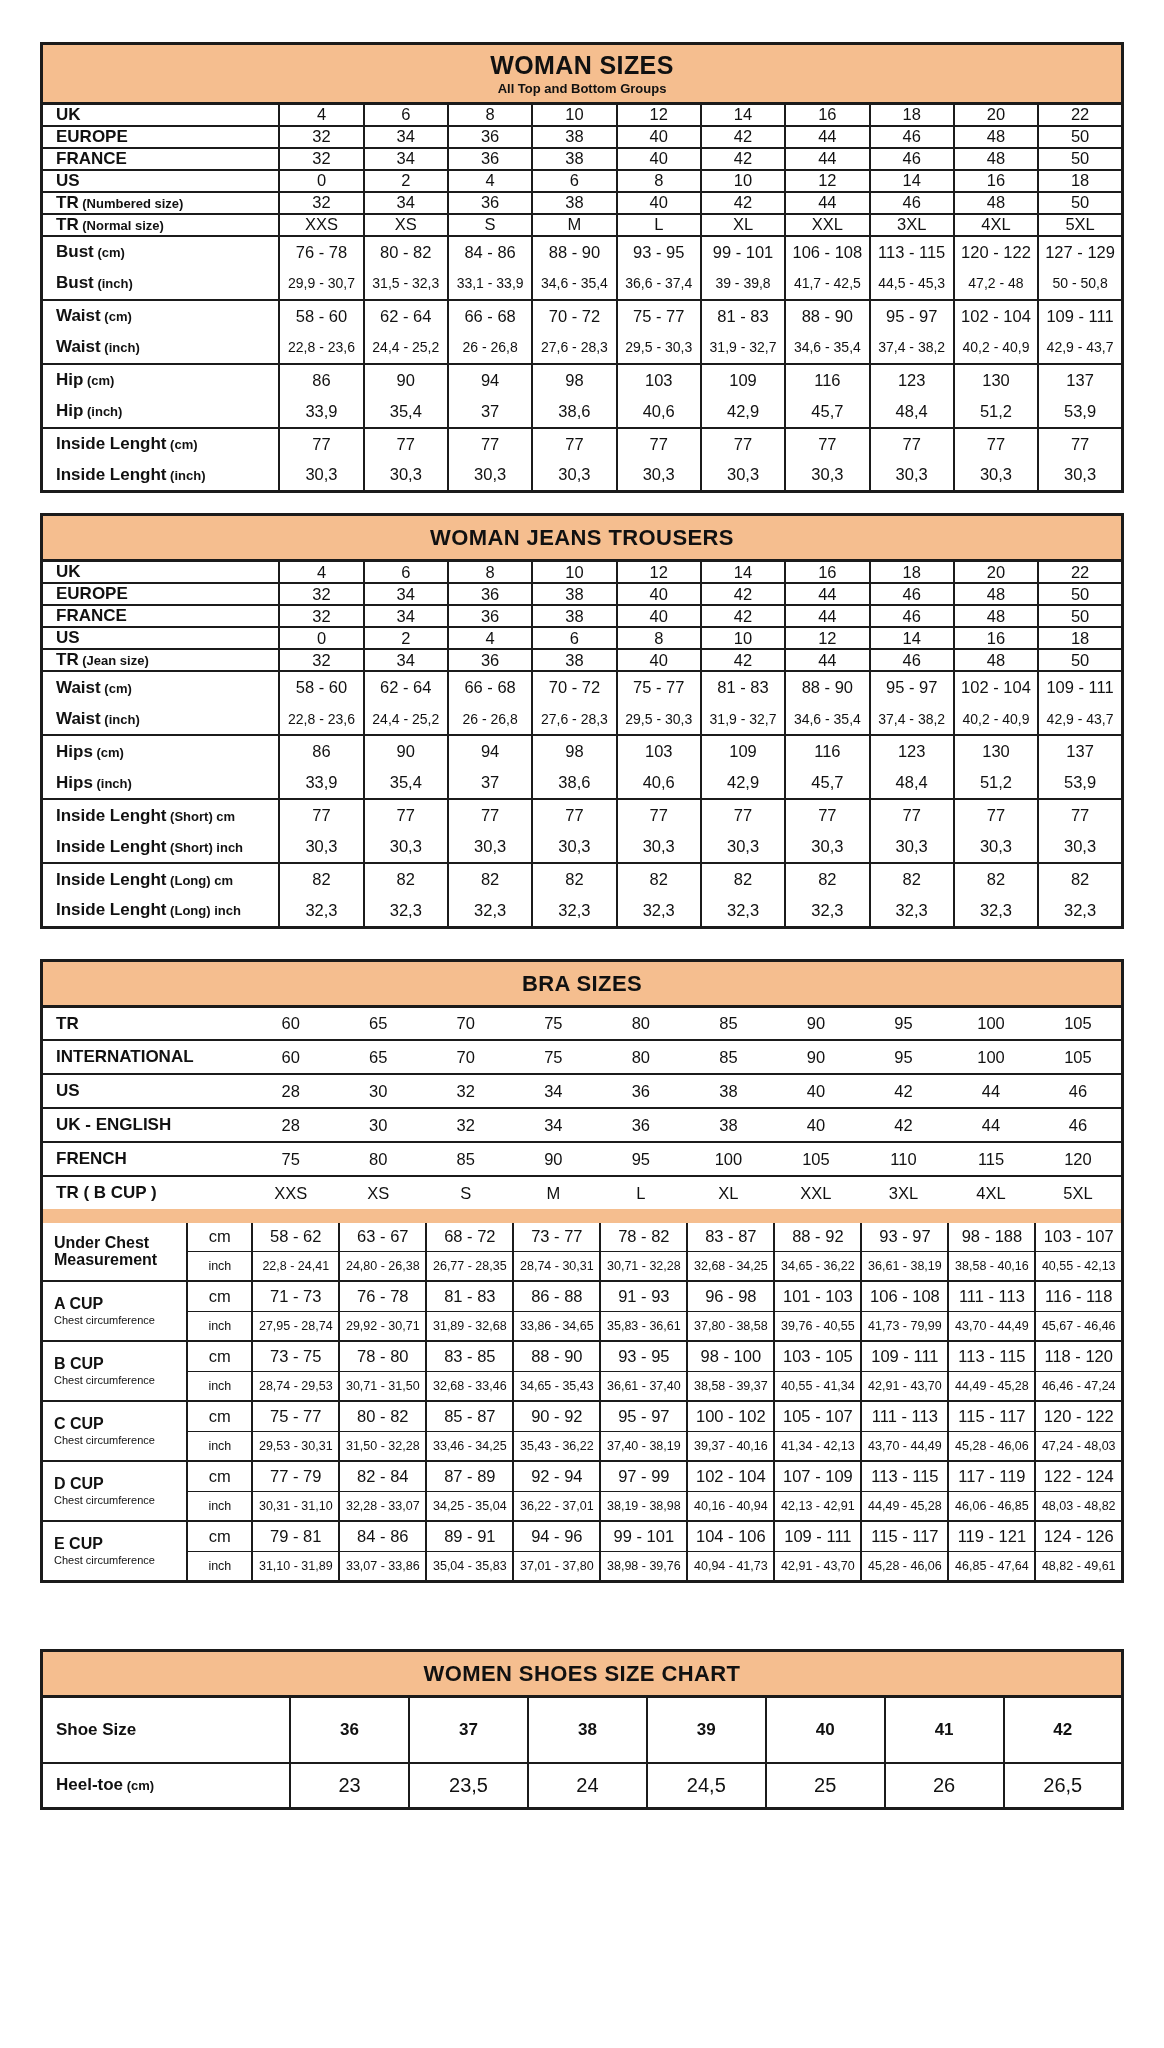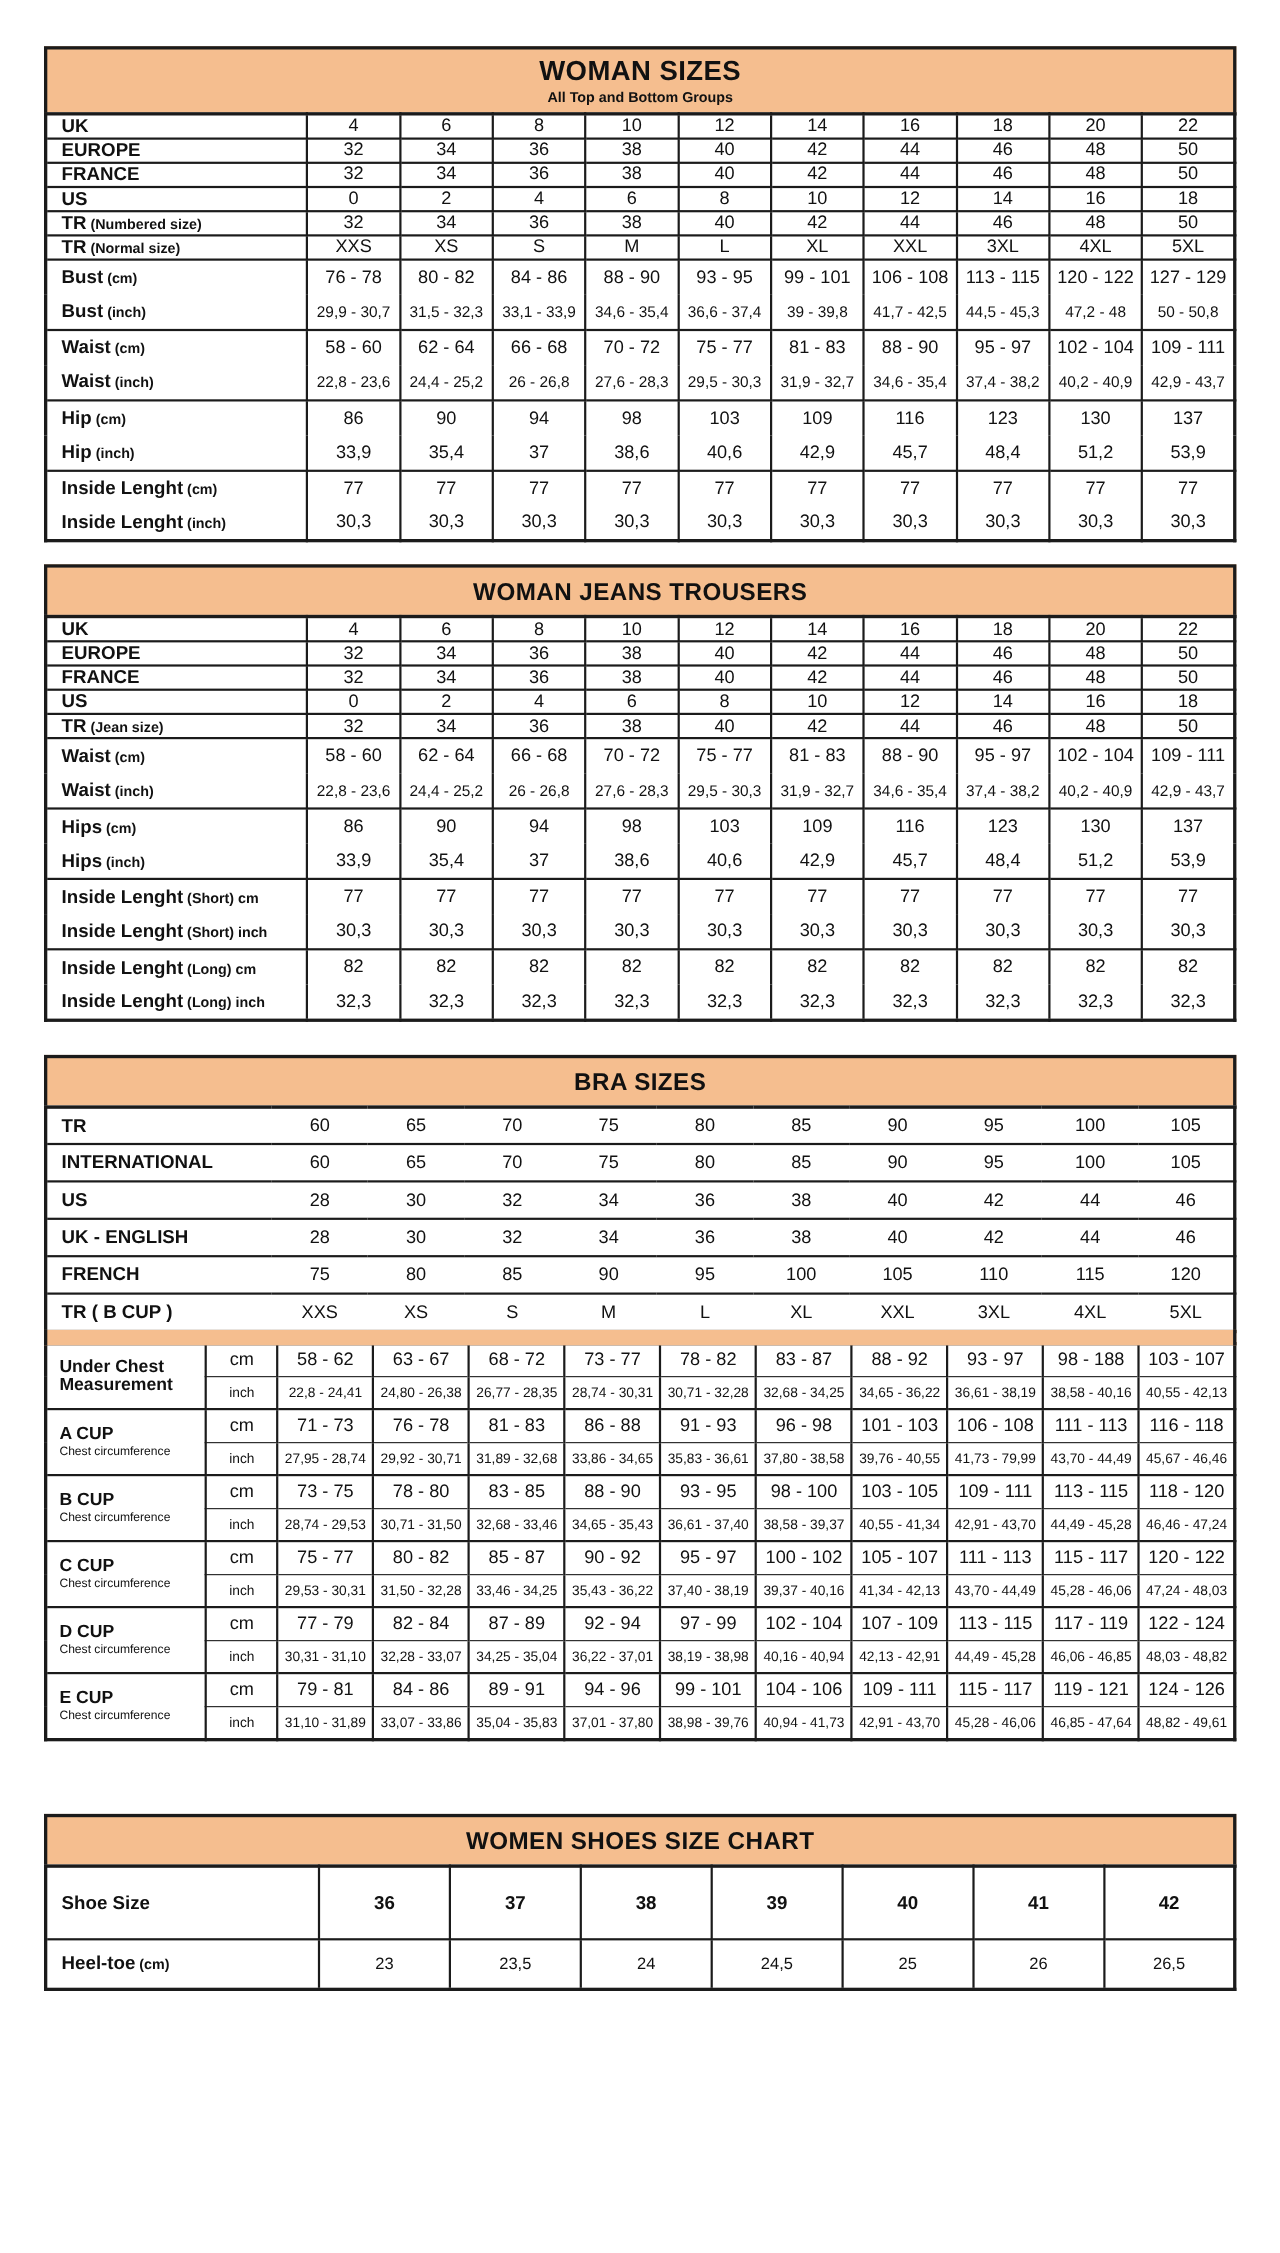--- a/index.html
+++ b/index.html
@@ -44,21 +44,21 @@
   .cups th.cup-label .cup-name{ font-size:16px; font-weight:700; display:block; }
   .cups th.cup-label .cup-sub{ font-size:11px; font-weight:400; display:block; margin-top:2px; }
   .cups td.unit{ font-size:13.5px; font-weight:400; }
   .cups tr.cm td{ font-size:16.5px; border-bottom-width:1px; }
   .cups tr.inch td{ font-size:12.5px; border-top-width:1px; }
 
   
   table.shoes{ border:3px solid var(--ink); }
   .shoes tr.strong{ height:66px; }
   .shoes tr:not(.strong){ height:46px; }
-  .shoes tr:not(.strong) td{ font-size:15px; }
+  .shoes tr:not(.strong) td{ font-size:20px; }
 
   #sec-woman{ margin-bottom:20px; }
   #sec-jeans{ margin-bottom:30px; }
   #sec-bra{ margin-bottom:66px; }
 
   col.c-label{ width:22%; }
   col.c-val{ width:7.8%; }
   col.b-label{ width:19%; }
   col.b-val{ width:8.1%; }
   col.k-label{ width:13.5%; }

